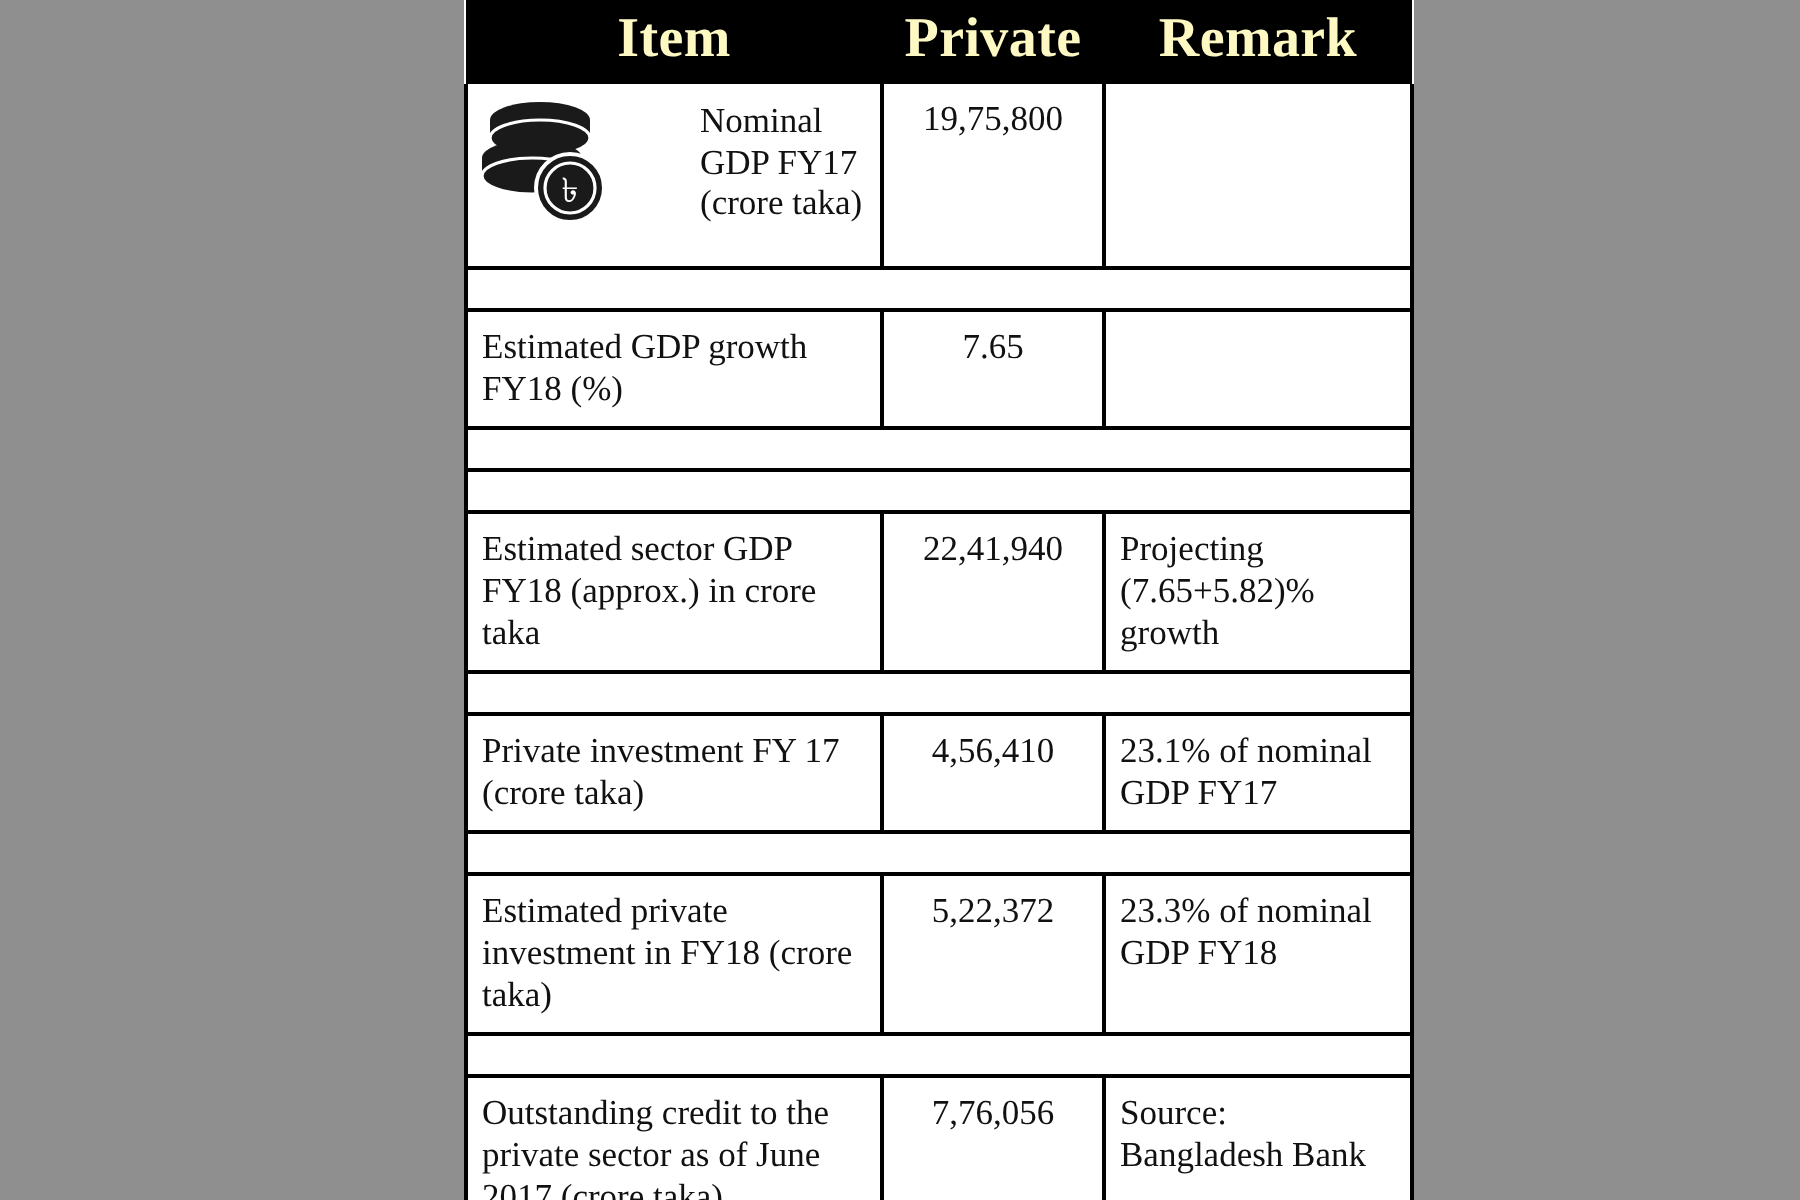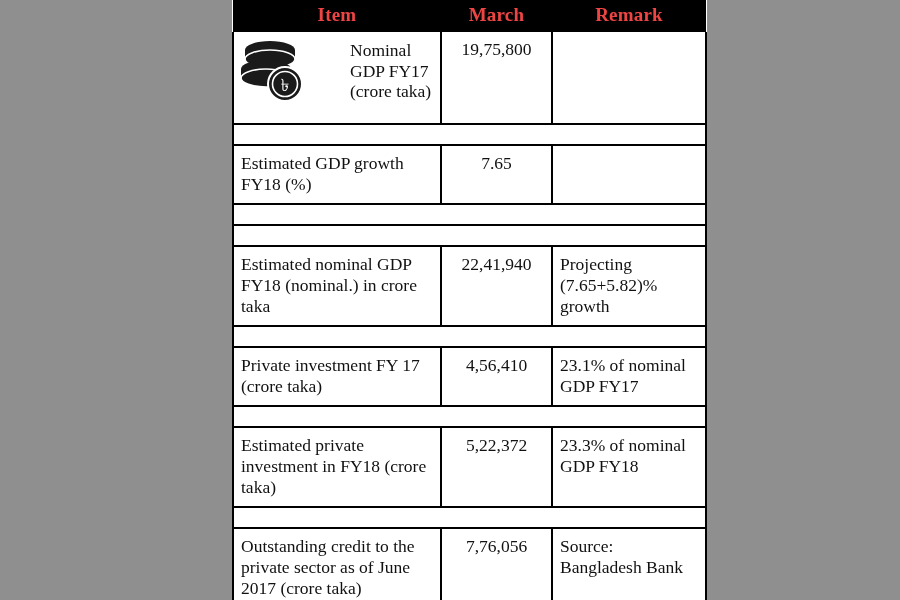--- a/index.html
+++ b/index.html
@@ -26,24 +26,24 @@
     background: #ffffff;
   }
   table.data-table {
     border-collapse: collapse;
     width: 437px;
     background: #ffffff;
     table-layout: fixed;
   }
   table.data-table thead th {
     background: #000000;
-    color: #ef4444;
+    color: #fef9c3;
     font-family: "Liberation Serif", serif;
     font-weight: bold;
-    font-size: 19px;
+    font-size: 28px;
     padding: 4px 6px 6px 6px;
     text-align: center;
     border: none;
     letter-spacing: 0.2px;
   }
   table.data-table thead th.col-item { width: 196px; }
   table.data-table thead th.col-amount { width: 99px; }
   table.data-table thead th.col-remark { width: 142px; }
 
   table.data-table td {
@@ -107,21 +107,21 @@
 </style>
 </head>
 <body>
 
 <div class="stage">
   <div class="table-wrap">
     <table class="data-table">
       <thead>
         <tr>
           <th class="col-item">Item</th>
-          <th class="col-amount">March</th>
+          <th class="col-amount">Private</th>
           <th class="col-remark">Remark</th>
         </tr>
       </thead>
       <tbody>
 
         <tr class="row-first">
           <td class="cell-item">
             <span class="coins-icon">
               <svg viewBox="0 0 78 66" width="78" height="66" aria-hidden="true">
                 <ellipse cx="30" cy="12" rx="25" ry="9" fill="#1a1a1a"></ellipse>
@@ -157,21 +157,21 @@
         <tr class="spacer-row">
             <td colspan="3"></td>
           </tr>
 
 
         <tr class="spacer-row">
             <td colspan="3"></td>
           </tr>
 
         <tr>
-          <td class="cell-item">Estimated nominal GDP FY18 (nominal.) in crore taka</td>
+          <td class="cell-item">Estimated sector GDP FY18 (approx.) in crore taka</td>
           <td class="cell-amount">22,41,940</td>
           <td class="cell-remark">Projecting (7.65+5.82)% growth</td>
         </tr>
 
         <tr class="spacer-row">
             <td colspan="3"></td>
           </tr>
 
         <tr>
           <td class="cell-item">Private investment FY 17 (crore taka)</td>

